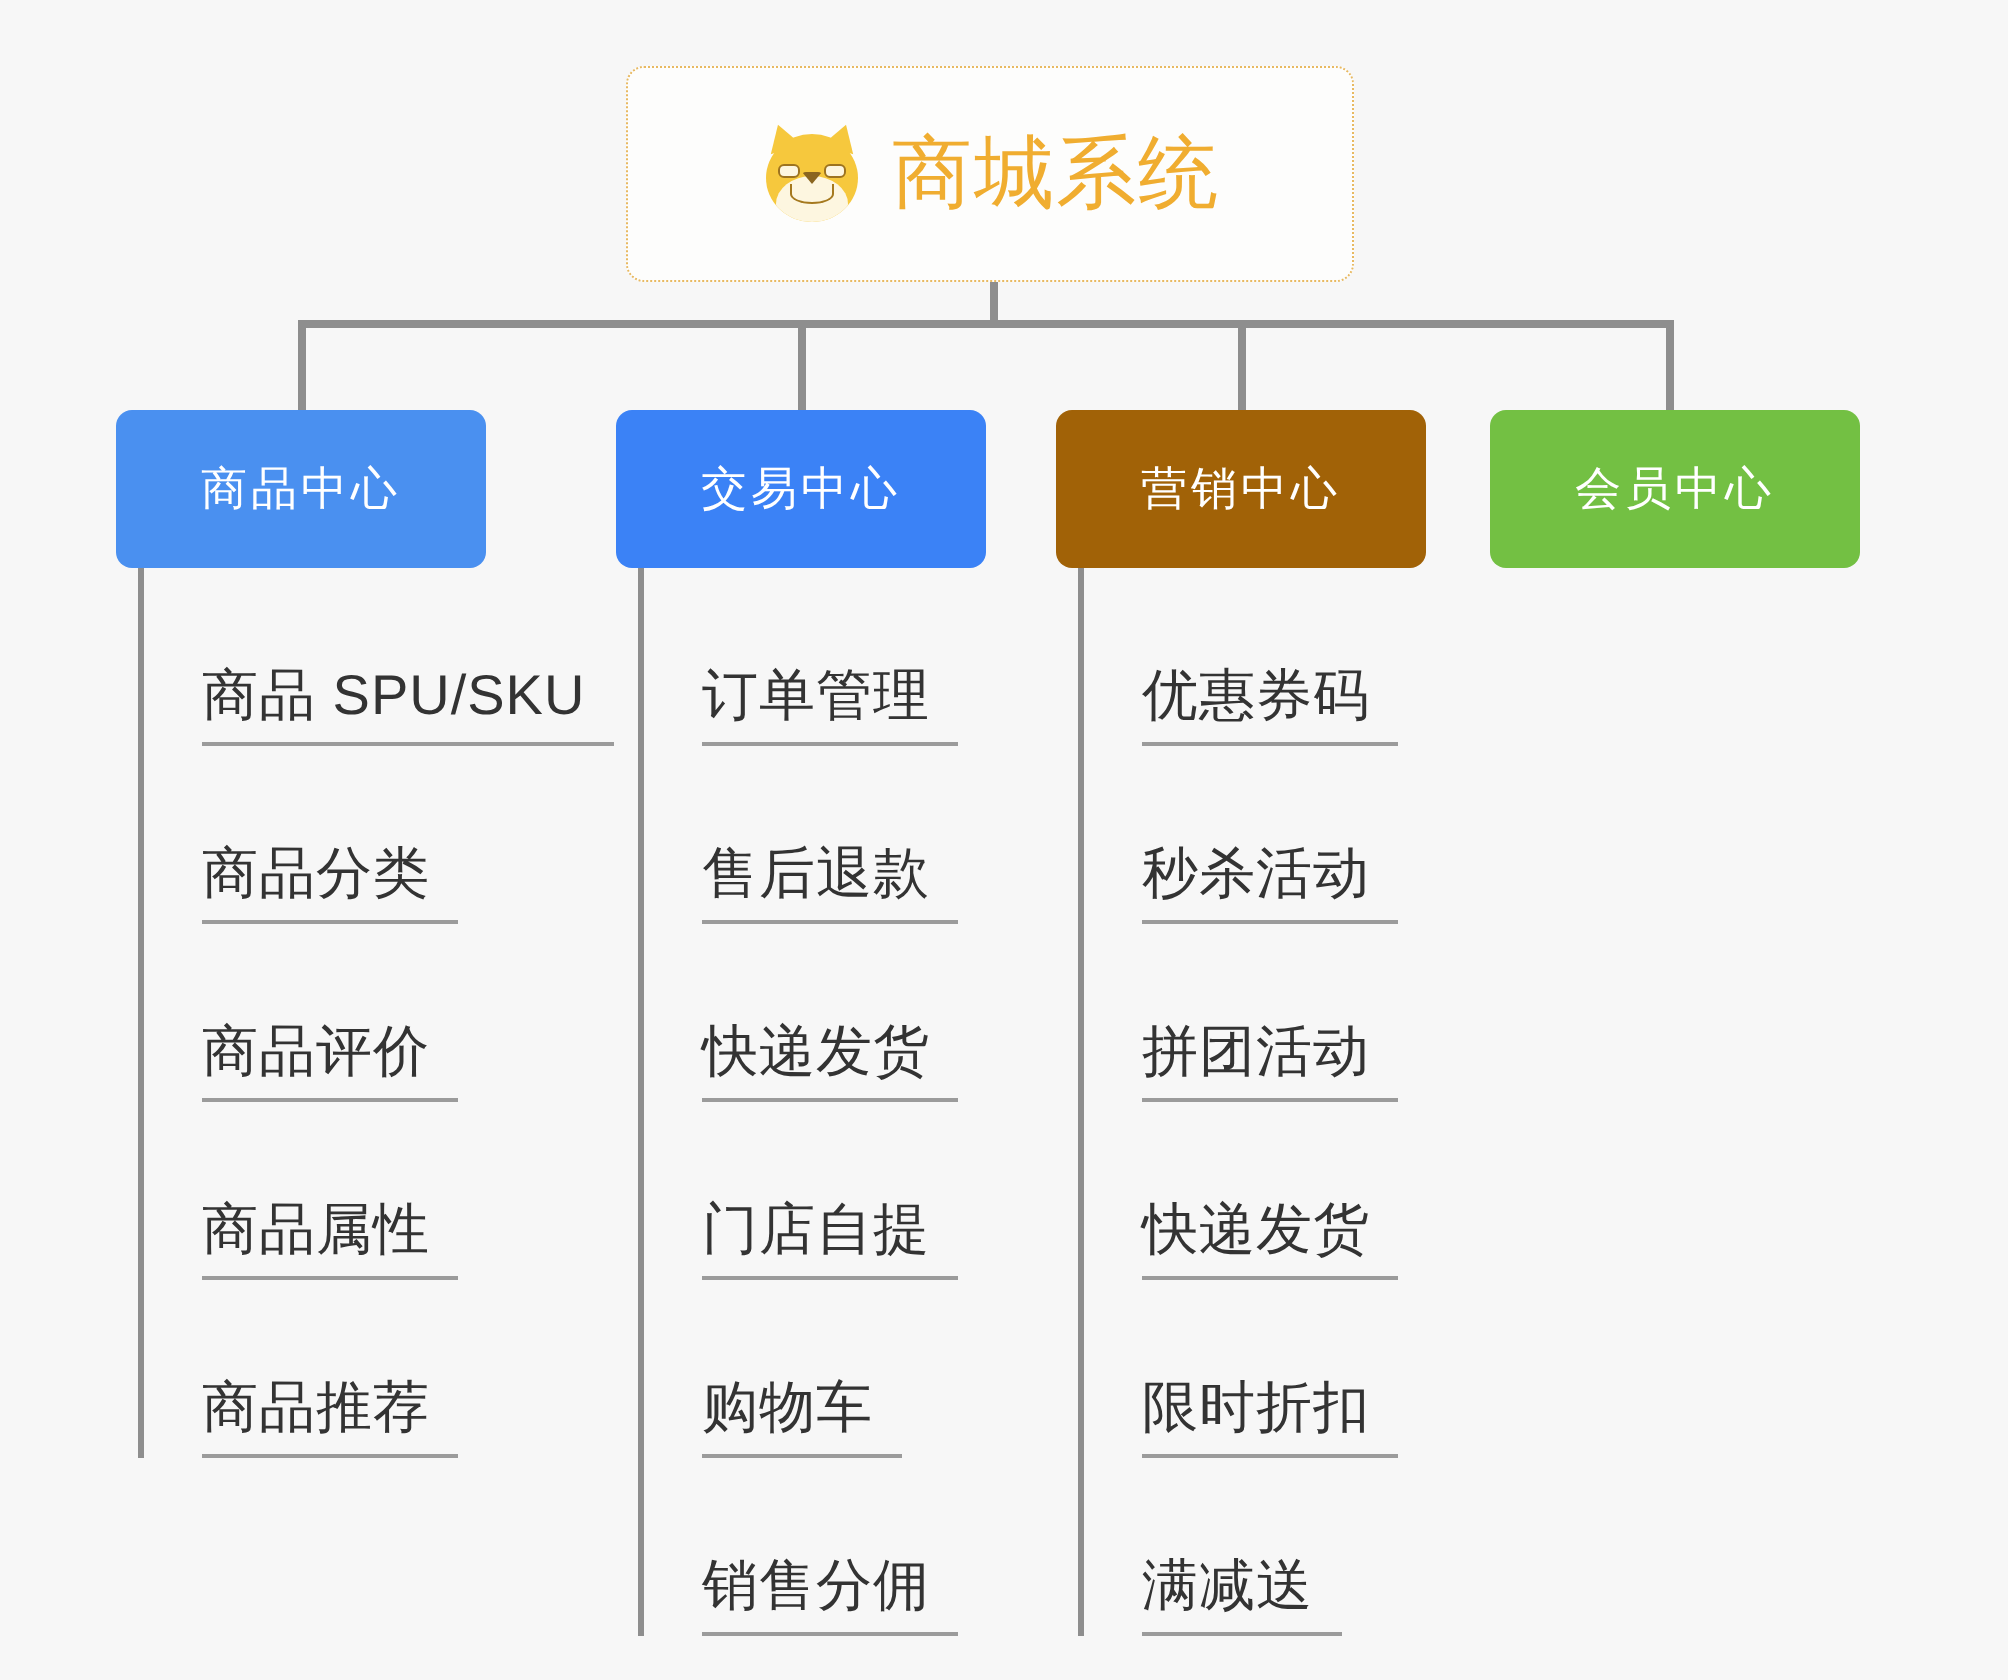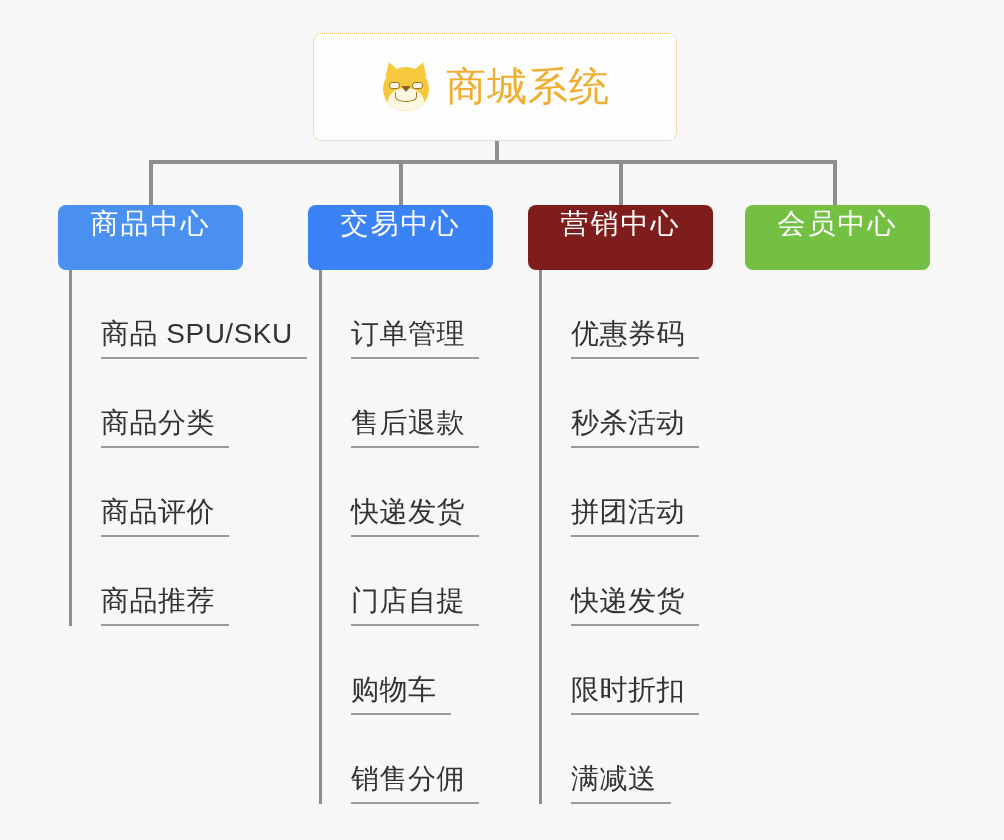--- a/index.html
+++ b/index.html
@@ -148,27 +148,27 @@
     height: 45px;
   }
 
   
   .column {
     position: absolute;
     top: 205px;
     width: 185px;
   }
   .category-box {
-    height: 65px;
+    height: 79px;
     border-radius: 8px;
     display: flex;
-    align-items: flex-start;
+    align-items: center;
     justify-content: center;
     color: #ffffff;
-    font-size: 28px;
+    font-size: 23px;
     letter-spacing: 2px;
     box-sizing: border-box;
   }
 
   
   .leaf-list {
     position: relative;
     margin-left: 11px;
     padding-left: 29px;
     border-left: 3px solid #8e8e8e;
@@ -228,20 +228,23 @@
       <div class="leaf-item">
           <span class="leaf-label">商品 SPU/SKU</span>
         </div>
       <div class="leaf-item">
           <span class="leaf-label">商品分类</span>
         </div>
       <div class="leaf-item">
           <span class="leaf-label">商品评价</span>
         </div>
       <div class="leaf-item">
+          <span class="leaf-label">商品属性</span>
+        </div>
+      <div class="leaf-item">
           <span class="leaf-label">商品推荐</span>
         </div>
     </div>
   </div>
 
   <div class="column" style="left:308px;">
     <div class="category-box" style="background: #3b82f6;">
       <span>交易中心</span>
     </div>
     <div class="leaf-list" style="border-left-color: rgb(142, 142, 142);">
@@ -260,21 +263,21 @@
       <div class="leaf-item">
           <span class="leaf-label">购物车</span>
         </div>
       <div class="leaf-item">
           <span class="leaf-label">销售分佣</span>
         </div>
     </div>
   </div>
 
   <div class="column" style="left:528px;">
-    <div class="category-box" style="background: #7f1d1d;">
+    <div class="category-box" style="background: #a16207;">
       <span>营销中心</span>
     </div>
     <div class="leaf-list" style="border-left-color: rgb(142, 142, 142); text-align: right;">
       <div class="leaf-item">
           <span class="leaf-label">优惠券码</span>
         </div>
       <div class="leaf-item">
           <span class="leaf-label">秒杀活动</span>
         </div>
       <div class="leaf-item">

